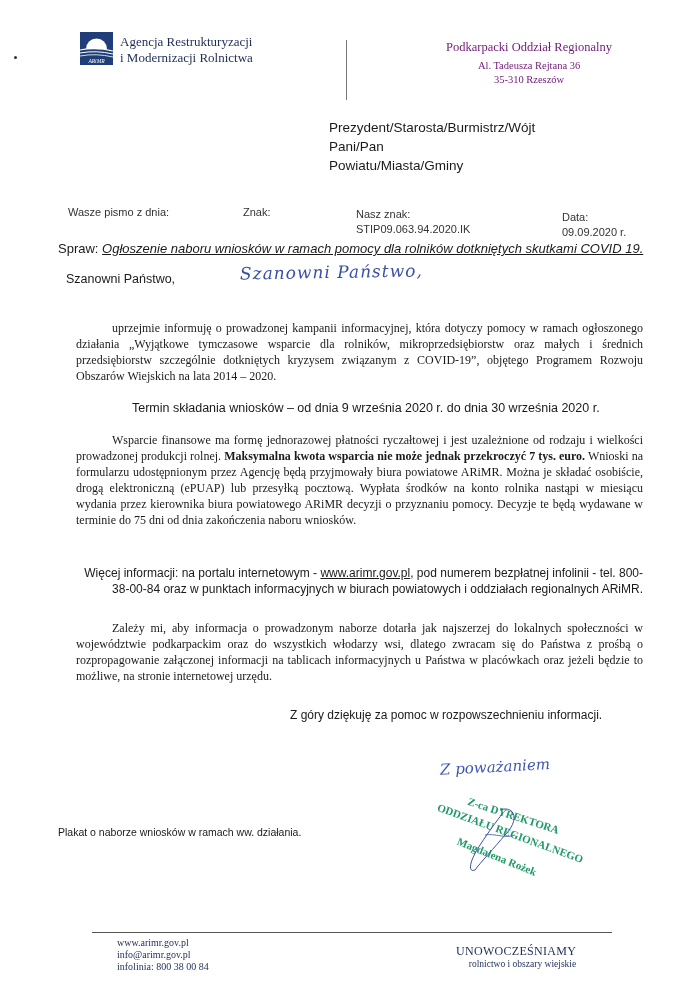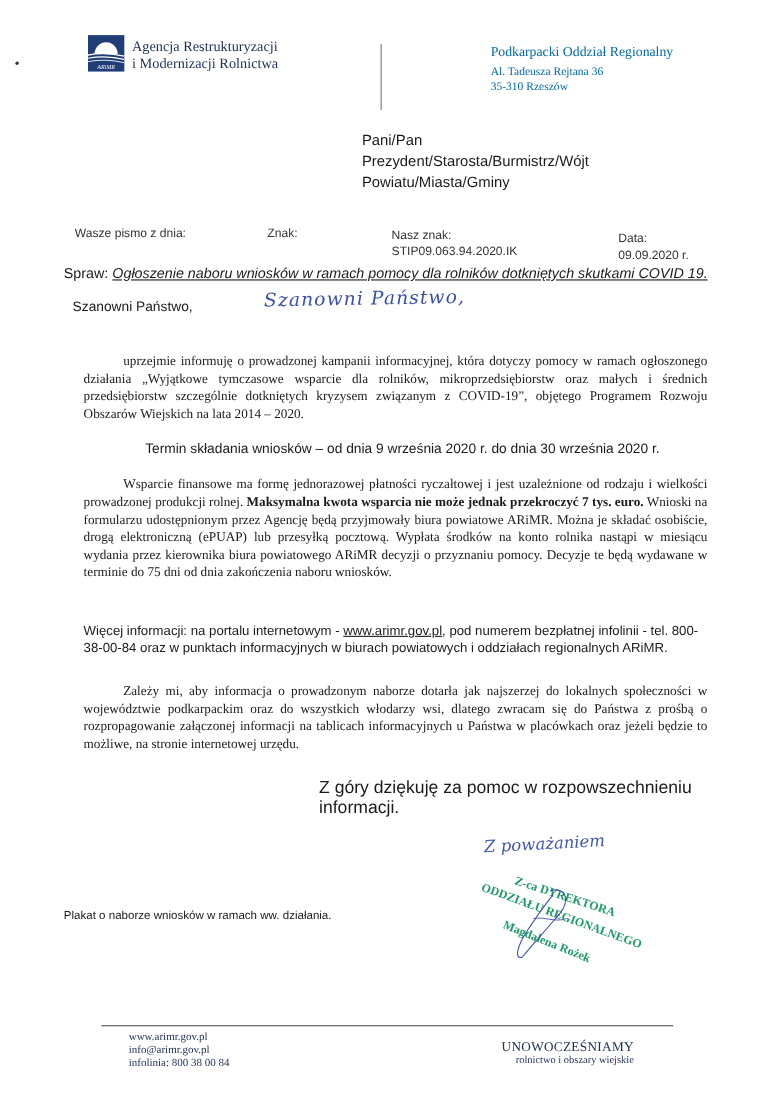--- a/index.html
+++ b/index.html
@@ -9,21 +9,21 @@
       color: #1a1a1a;
     }
     .abs { position: absolute; }
     .serif { font-family: "Liberation Serif", "DejaVu Serif", serif; }
 
     
     #logo-box { left: 80px; top: 32px; width: 33px; height: 33px; background: #1f3e78; overflow: hidden; }
     #logo-box svg { display: block; }
     #agency-name { left: 120px; top: 34px; font-size: 13px; line-height: 16px; color: #1d2d55; }
     #header-divider { left: 346px; top: 40px; width: 1px; height: 60px; background: #777; }
-    #regional-office { right: 88px; top: 40px; text-align: left; font-size: 12.5px; line-height: 15px; color: #0369a1; }
+    #regional-office { right: 88px; top: 40px; text-align: center; font-size: 12.5px; line-height: 15px; color: #701a75; }
     #regional-office .addr { font-size: 10.5px; line-height: 14px; }
     #regional-office .l1 { margin-bottom: 4px; }
 
     
     #recipient { left: 329px; top: 118px; font-size: 13.5px; line-height: 19px; }
 
     
     .ref { font-size: 11px; line-height: 15px; color: #333; }
     #ref-letter { left: 68px; top: 205px; }
     #ref-sign { left: 243px; top: 205px; }
@@ -34,24 +34,24 @@
     #subject em { text-decoration: underline; }
 
     #greeting { left: 66px; top: 272px; font-size: 12.5px; }
     #greeting-hand { left: 240px; top: 262px; font-size: 17px; color: #3b4fa8; font-family: "DejaVu Serif", serif; font-style: italic; letter-spacing: 1px; transform: rotate(-1deg); }
 
     .para { left: 76px; width: 567px; font-size: 12px; line-height: 16px; text-align: justify; font-family: Liberation Serif, serif; }
     .para p { margin: 0; text-indent: 36px; }
     #para-1 { top: 320px; }
     #deadline { left: 132px; top: 401px; font-size: 12.5px; }
     #para-2 { top: 432px; }
-    #more-info { left: 76px; top: 565px; width: 567px; font-size: 12px; line-height: 16px; }
+    #more-info { left: 76px; top: 565px; width: 567px; font-size: 12px; line-height: 16px; text-align: right; }
     #more-info .link { text-decoration: underline; }
     #para-3 { top: 620px; }
-    #thanks { left: 290px; top: 708px; font-size: 16px; }
+    #thanks { left: 290px; top: 708px; font-size: 12px; }
 
     #regards-hand { left: 440px; top: 758px; font-size: 15px; color: #4156ae; font-family: "DejaVu Serif", serif; font-style: italic; transform: rotate(-3deg); }
     #stamp { left: 440px; top: 795px; width: 190px; height: 80px; color: #1e9a66; font-family: "Liberation Serif", serif; font-weight: bold; }
     #stamp .s { position: absolute; white-space: nowrap; }
     #stamp-1 { left: 30px; top: 0px; font-size: 11px; transform: rotate(18deg); transform-origin: left top; }
     #stamp-2 { left: 0px; top: 6px; font-size: 11px; transform: rotate(20deg); transform-origin: left top; }
     #stamp-3 { left: 20px; top: 40px; font-size: 11px; transform: rotate(22deg); transform-origin: left top; }
     #signature-svg { left: 455px; top: 805px; }
 
     #attachment { left: 58px; top: 825px; font-size: 10.5px; line-height: 14px; }
@@ -84,22 +84,22 @@
   <div>i Modernizacji Rolnictwa</div>
 </div>
 <div class="abs" id="header-divider"></div>
 <div class="abs serif" id="regional-office">
   <div class="l1">Podkarpacki Oddział Regionalny</div>
   <div class="addr">Al. Tadeusza Rejtana 36</div>
   <div class="addr">35-310 Rzeszów</div>
 </div>
 
 <div class="abs" id="recipient">
+  <div>Prezydent/Starosta/Burmistrz/Wójt</div>
   <div>Pani/Pan</div>
-  <div>Prezydent/Starosta/Burmistrz/Wójt</div>
   <div>Powiatu/Miasta/Gminy</div>
 </div>
 
 <div class="abs ref" id="ref-letter">Wasze pismo z dnia:</div>
 <div class="abs ref" id="ref-sign">Znak:</div>
 <div class="abs ref" id="ref-our">
   <div>Nasz znak:</div>
   <div>STIP09.063.94.2020.IK</div>
 </div>
 <div class="abs ref" id="ref-date">

